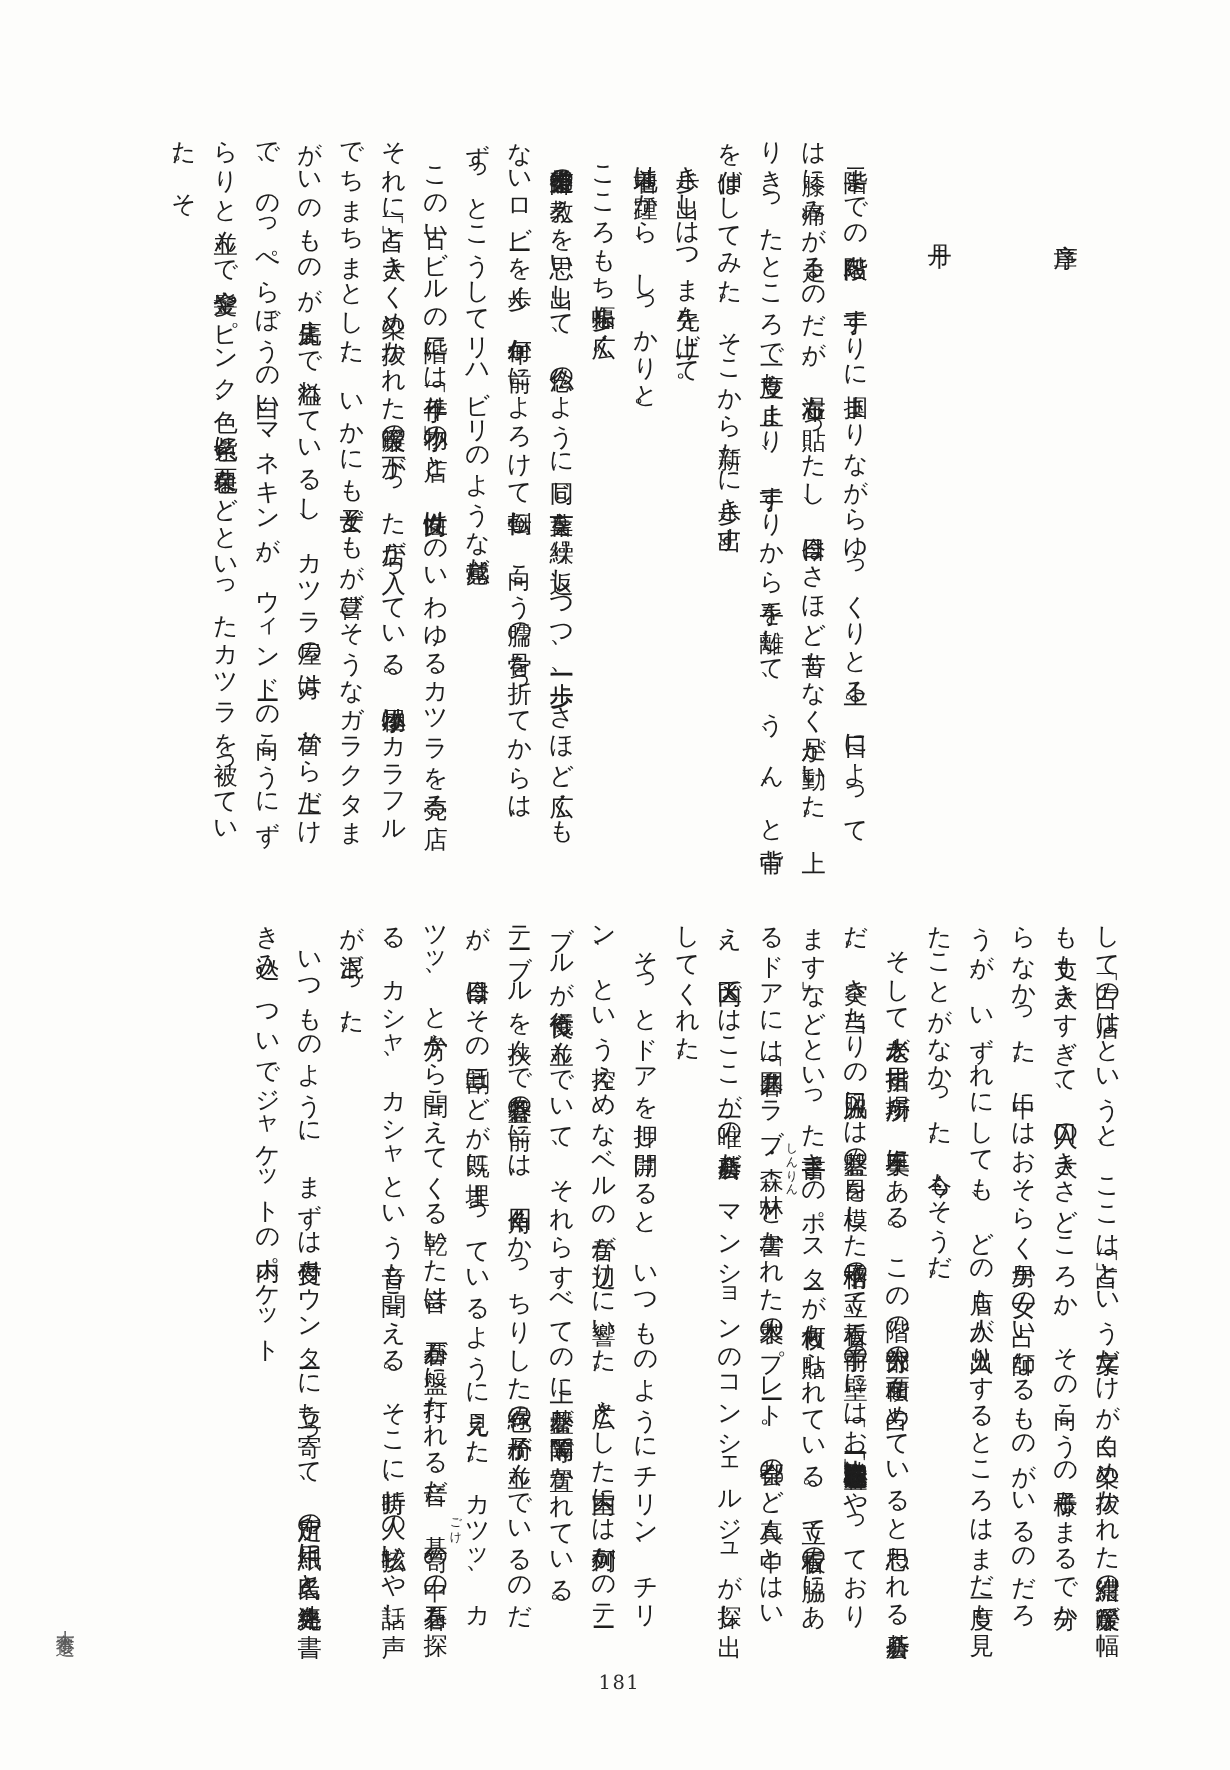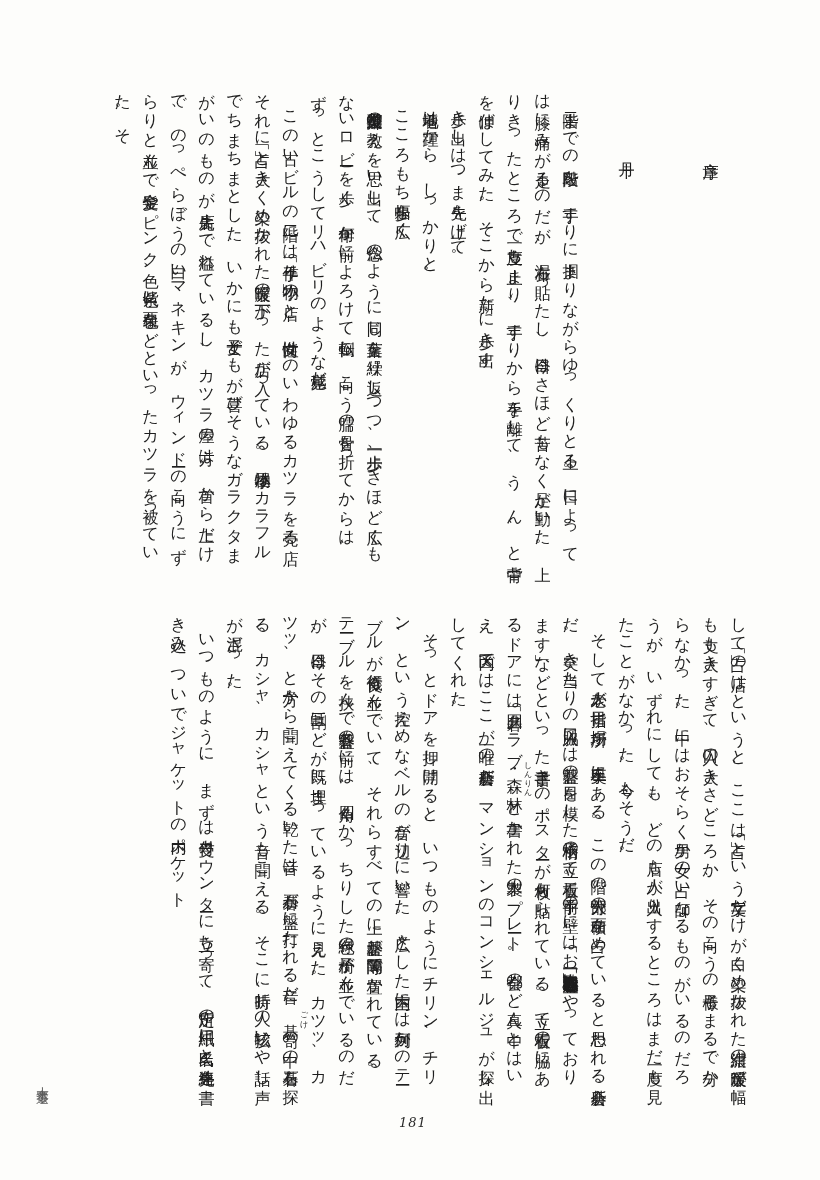--- a/index.html
+++ b/index.html
@@ -57,21 +57,20 @@
     color: #5a5a5a;
   }
   .page-number {
     position: absolute;
     left: 399px;
     top: 1115px;
     font-size: 13px;
     letter-spacing: 1px;
     color: #2a2a2a;
     font-feature-settings: "onum";
-    font-style: italic;
   }
 </style>
 </head>
 <body>
 
 <div class="page">
 
   <section class="band band-top">
     <h1 class="chapter-title">序章</h1>
     <h2 class="chapter-date">十月</h2>

